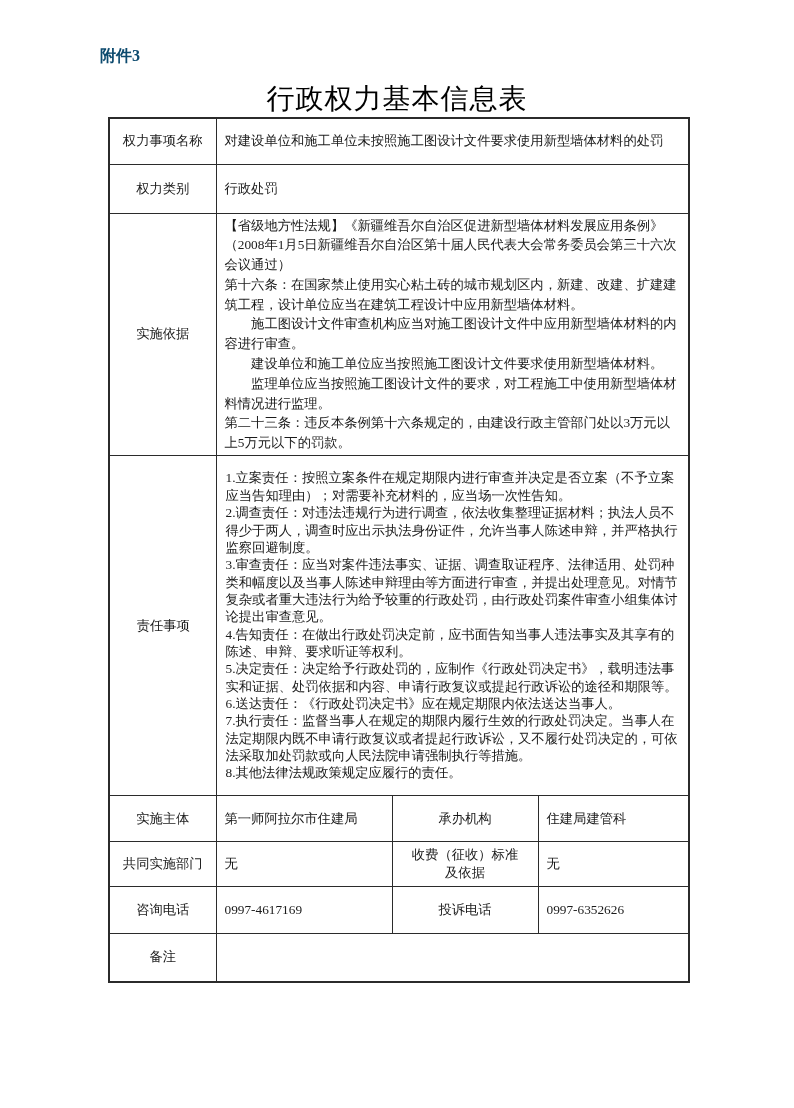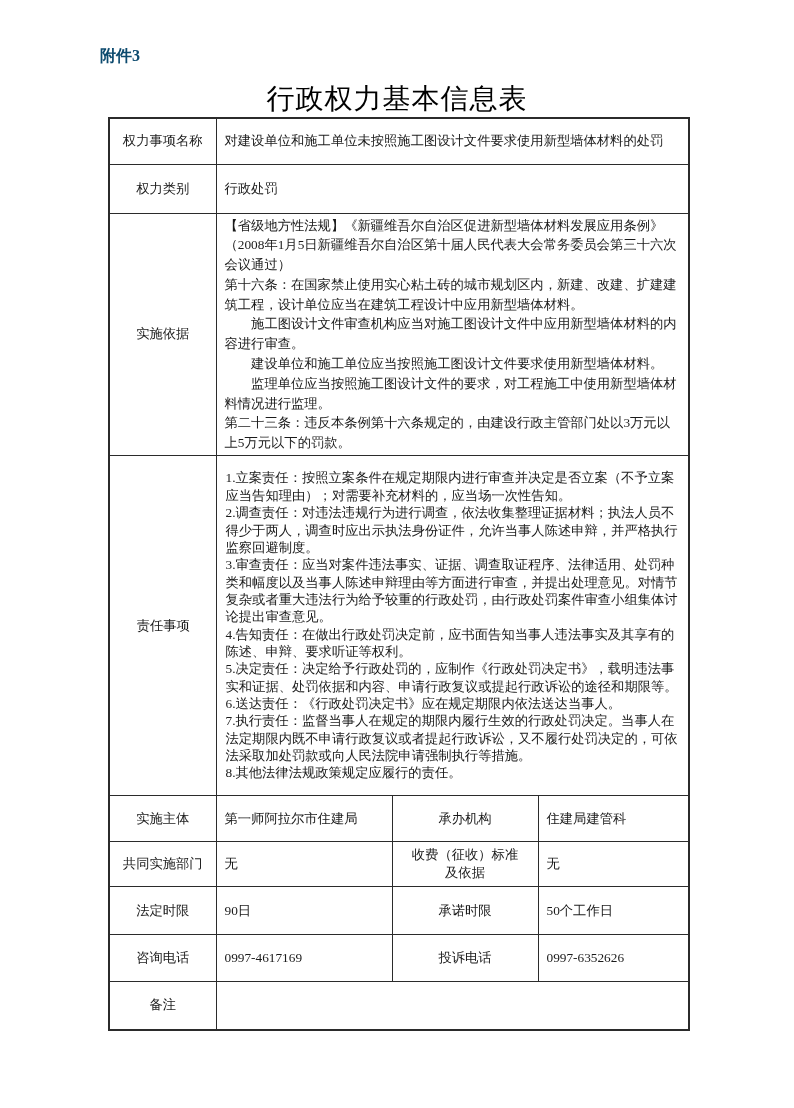--- a/index.html
+++ b/index.html
@@ -151,26 +151,20 @@
 
 
     <tr class="r-p3">
       <td class="lbl">共同实施部门</td>
       <td class="val">无</td>
       <td class="lbl">收费（征收）标准
 及依据</td>
       <td class="val">无</td>
     </tr>
 
-    <tr class="r-p4">
-      <td class="lbl">法定时限</td>
-      <td class="val">90日</td>
-      <td class="lbl">承诺时限</td>
-      <td class="val">50个工作日</td>
-    </tr>
 
     <tr class="r-p5">
       <td class="lbl">咨询电话</td>
       <td class="val">0997-4617169</td>
       <td class="lbl">投诉电话</td>
       <td class="val">0997-6352626</td>
     </tr>
 
     <tr class="r-remark">
       <td class="lbl">备注</td>

